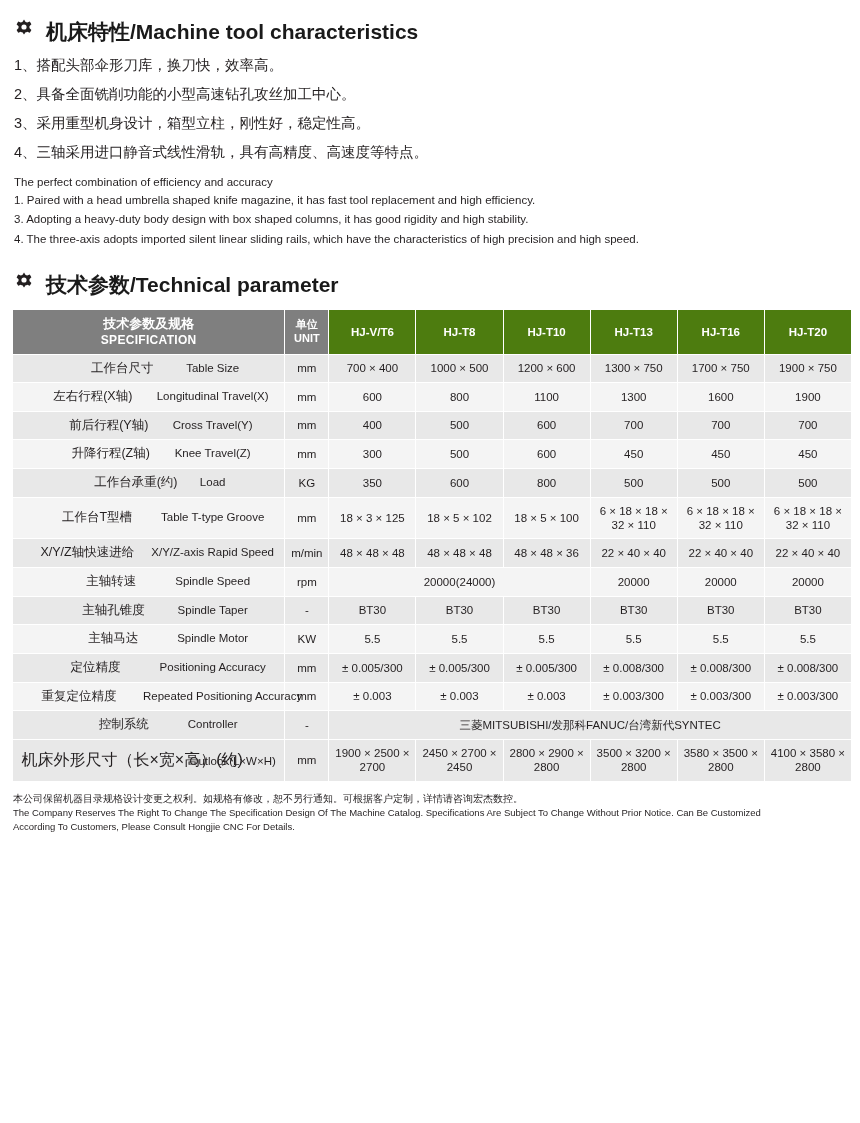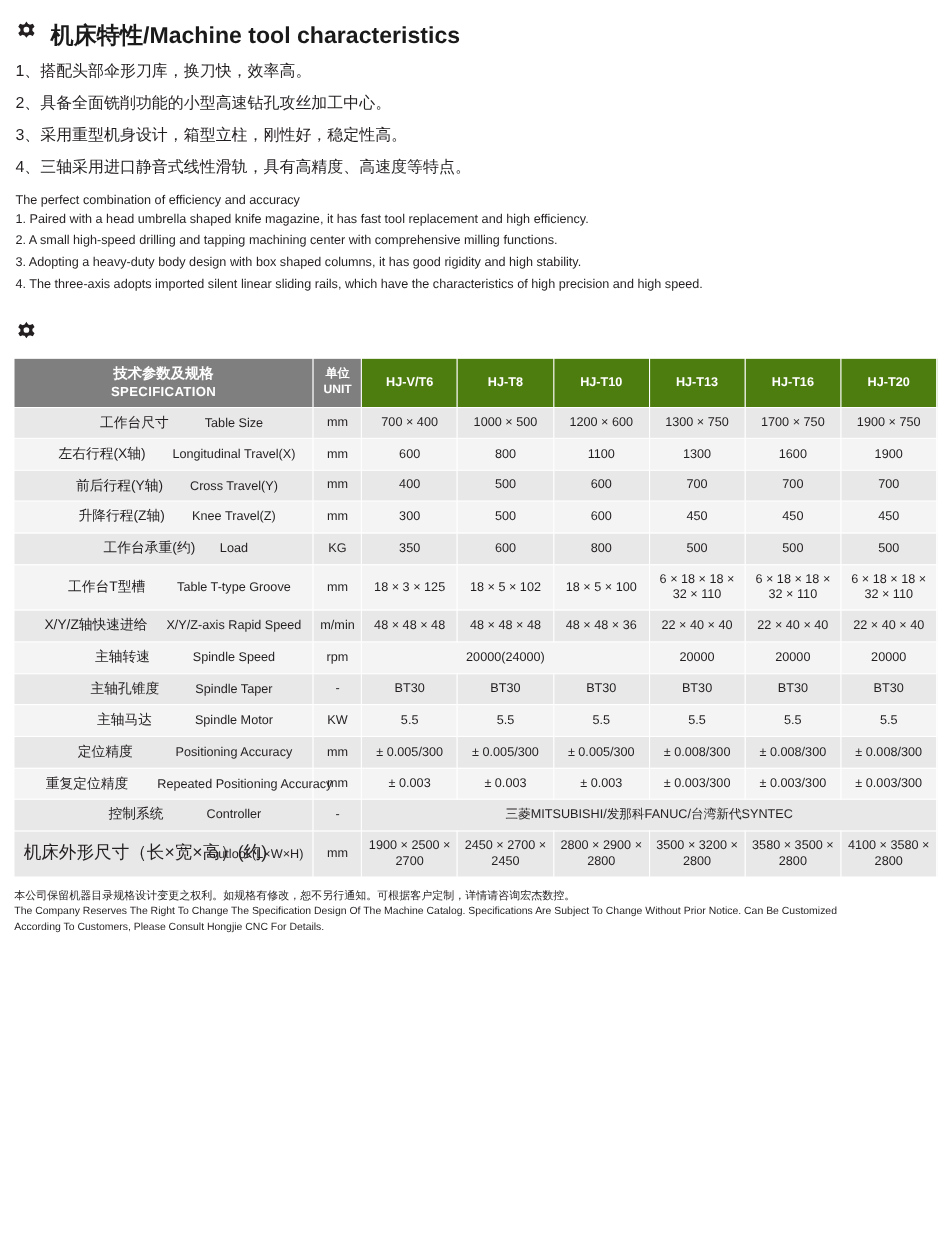--- a/index.html
+++ b/index.html
@@ -145,31 +145,31 @@
   </div>
 
 
   <p class="cn-line">1、搭配头部伞形刀库，换刀快，效率高。</p>
   <p class="cn-line">2、具备全面铣削功能的小型高速钻孔攻丝加工中心。</p>
   <p class="cn-line">3、采用重型机身设计，箱型立柱，刚性好，稳定性高。</p>
   <p class="cn-line">4、三轴采用进口静音式线性滑轨，具有高精度、高速度等特点。</p>
 
   <p class="en-head">The perfect combination of efficiency and accuracy</p>
   <p class="en-line">1. Paired with a head umbrella shaped knife magazine, it has fast tool replacement and high efficiency.</p>
-  <p class="en-line">2. A small high-speed drilling and tapping machining center with comprehensive milling functions.</p>
   <p class="en-line">3. Adopting a heavy-duty body design with box shaped columns, it has good rigidity and high stability.</p>
   <p class="en-line">4. The three-axis adopts imported silent linear sliding rails, which have the characteristics of high precision and high speed.</p>
 
   <div class="section-head" style="margin-top:24px;">
     <span>
       <svg class="gear" viewBox="0 0 24 24" aria-hidden="true">
         <path fill="#231f20" d="M12 1.6l1.6 2.3c.6.1 1.1.3 1.6.6l2.6-1 1.6 2.8-2 1.9c.1.3.1.6.1.9s0 .6-.1.9l2 1.9-1.6 2.8-2.6-1c-.5.3-1 .5-1.6.6L12 16.4l-1.6-2.1c-.6-.1-1.1-.3-1.6-.6l-2.6 1L4.6 12l2-1.9c-.1-.3-.1-.6-.1-.9s0-.6.1-.9l-2-1.9 1.6-2.8 2.6 1c.5-.3 1-.5 1.6-.6L12 1.6z"></path>
         <circle cx="12" cy="9" r="2.6" fill="#ffffff"></circle>
       </svg>
     </span>
+    <span class="section-title">技术参数/Technical parameter</span>
   </div>
 
   <table class="spec">
     <thead>
       <tr>
         <th class="hdr-spec">
           <span class="cn">技术参数及规格</span>
           <span class="en">SPECIFICATION</span>
         </th>
         <th class="hdr-unit">

